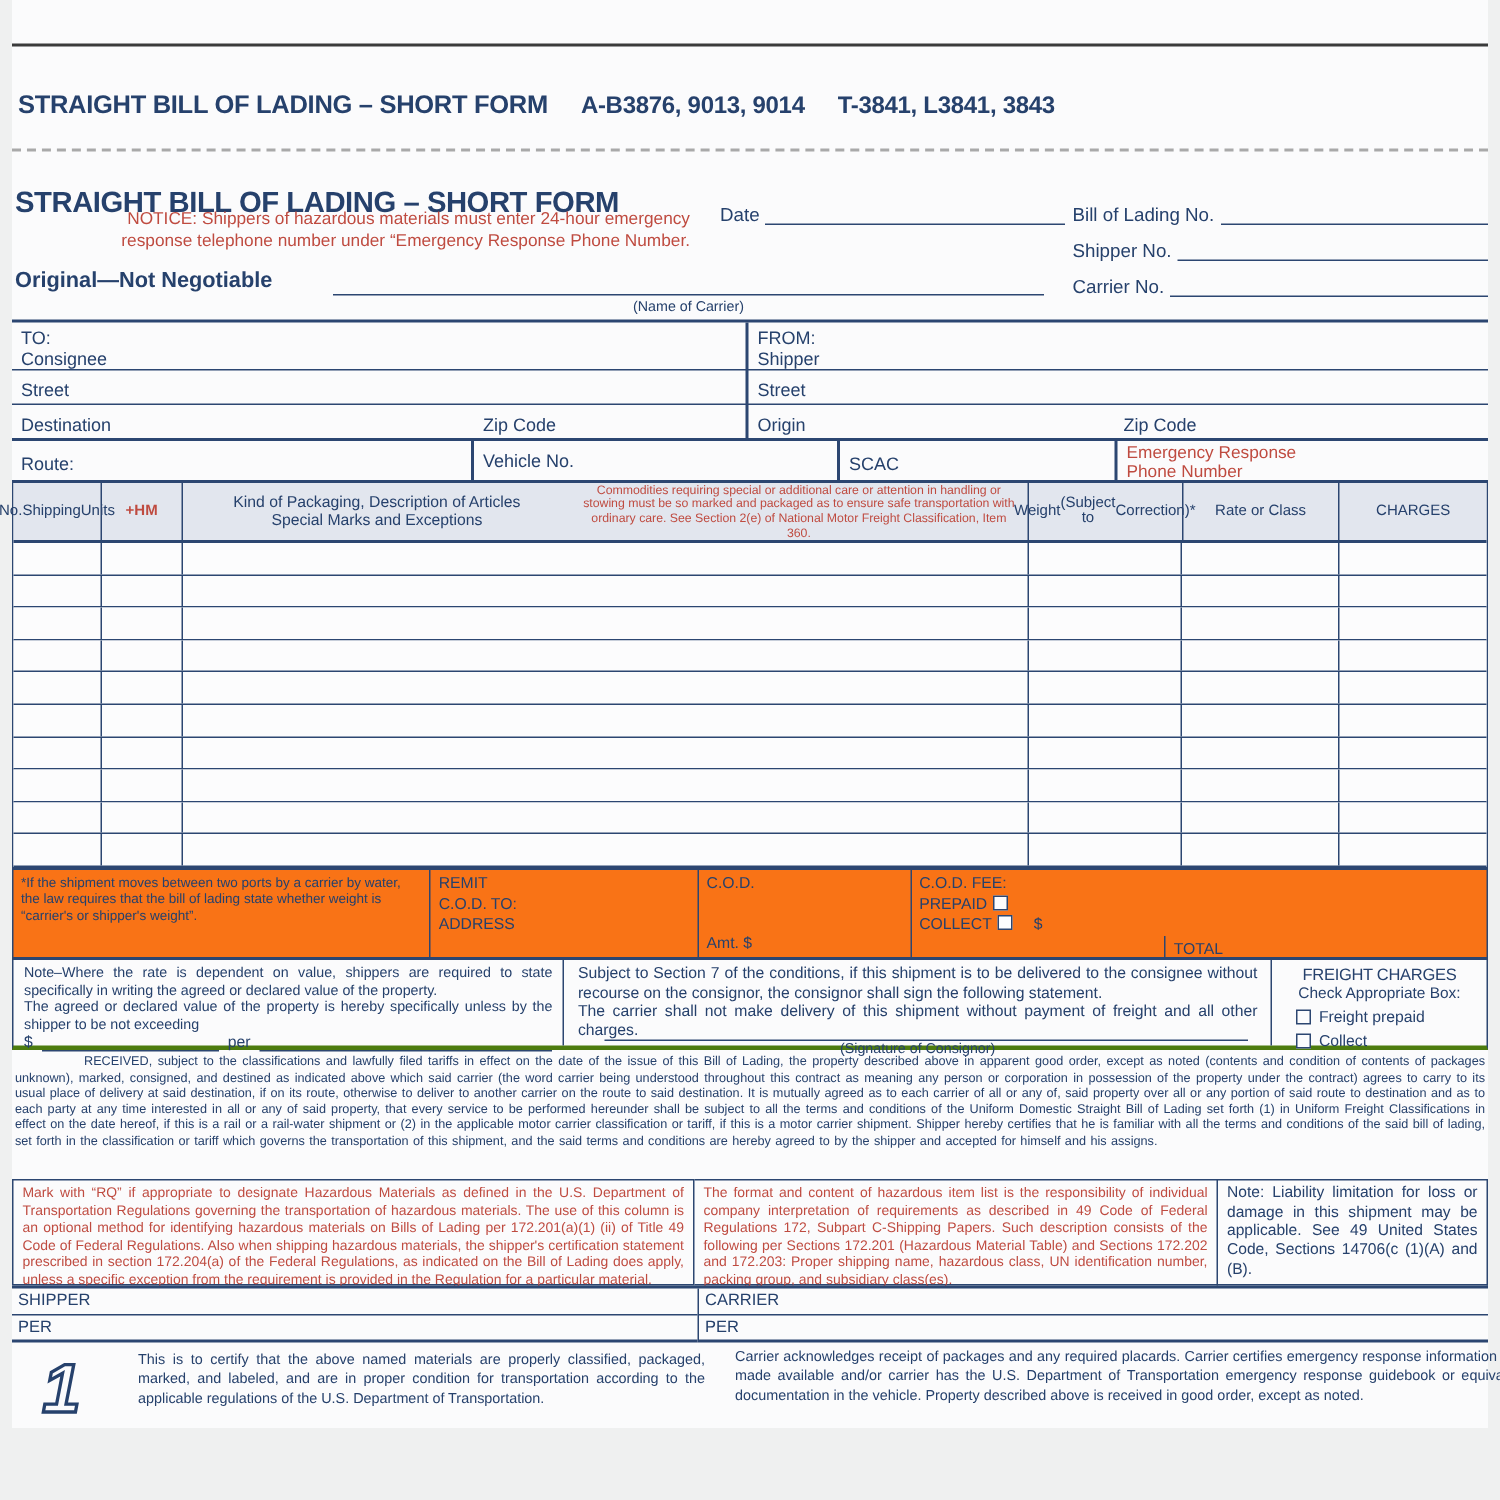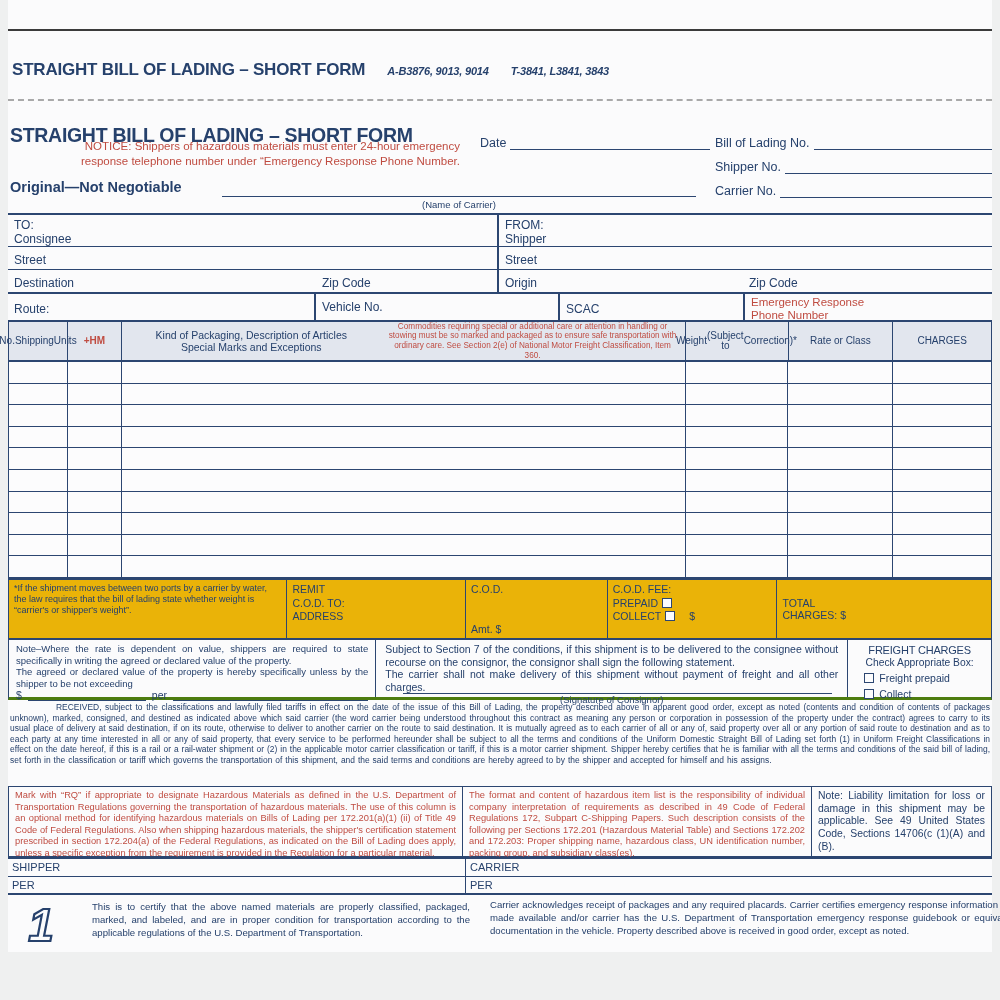--- a/index.html
+++ b/index.html
@@ -7,21 +7,21 @@
   body { font-family:"Liberation Sans", sans-serif; color:#26416c; }
   #page { position:relative; width:1000px; height:1000px; background:#eff0f0; overflow:hidden; }
   #paper { position:absolute; left:8px; top:0; width:984px; height:952px; background:#fbfbfc; }
   .abs { position:absolute; }
   .red { color:#bf4b40; }
 
   
   .top-rule { top:29px; left:0; width:984px; height:2px; background:#3b3b3b; }
   .masthead { top:60px; left:4px; display:flex; align-items:baseline; gap:22px; }
   .masthead .mtitle { font-size:17px; font-weight:bold; letter-spacing:-0.2px; }
-  .masthead .mnums { font-size:11px; font-weight:600; letter-spacing:-0.2px;font-style:italic; }
+  .masthead .mnums { font-size:16px; font-weight:600; letter-spacing:-0.2px; }
   .perforation { top:99px; left:0; width:984px; border-top:2px dashed #a9a9a9; }
 
   
   .form-title { top:124px; left:2px; font-size:19.5px; font-weight:bold; letter-spacing:-0.3px; }
   .notice { top:139px; left:2px; font-size:11.5px; line-height:14.5px; width:450px;text-align:right; }
   .orig { top:179px; left:2px; font-size:14.5px; font-weight:bold; }
   .carrier-line { top:181px; left:214px; width:474px; height:16px; border-bottom:1.5px solid #2c4671; }
   .carrier-cap { top:199px; left:214px; width:474px; text-align:center; font-size:9.5px; }
   .fieldrow { display:flex; align-items:flex-end; }
   .fieldrow .lbl { font-size:12.5px; padding-right:4px; white-space:nowrap; }
@@ -50,28 +50,28 @@
   .c-units { width:58px; } .c-hm { width:54px; } .c-desc { width:565px; } .c-weight { width:103px; } .c-rate { width:105px; } .c-charges { width:99px; }
   .hm-h { font-size:14.5px; font-weight:bold; }
   .rate-h, .chg-h { font-size:11px; }
   .desc-h { flex-direction:row !important; }
   .desc-h .d-navy { width:46%; font-size:10.5px; line-height:12px; display:flex; flex-direction:column; justify-content:center; align-items:center; }
   .desc-h .d-red { width:54%; font-size:8.2px; line-height:9.6px; padding:0 5px; text-align:center; }
   .trow { display:flex; height:21.6px; border-bottom:1.5px solid #2c4671; background:#fcfcfd; }
   .trow .tcell { height:100%; }
 
   
-  .codstrip { top:578px; left:0; width:984px; height:62px; display:flex; background:#eab308; border:1.5px solid #2c4671; border-top-width:2px; border-bottom:2.5px solid #2c4671; }
+  .codstrip { top:578px; left:0; width:984px; height:62px; display:flex; background:#f97316; border:1.5px solid #2c4671; border-top-width:2px; border-bottom:2.5px solid #2c4671; }
   .codstrip > div { padding:3px 5px; }
   .codstrip > div + div { border-left:1.5px solid #2c4671; }
   .cod-a { width:278px; font-size:9px; line-height:11.2px; }
   .cod-b { width:179px; font-size:10.5px; line-height:13.5px; }
   .cod-c { width:142px; display:flex; flex-direction:column; justify-content:space-between; font-size:10.5px; }
   .cod-d { width:170px; font-size:10.5px; line-height:13.5px; }
-  .cod-e { width:215px; display:flex; flex-direction:column; justify-content:center; font-size:10.5px; }
+  .cod-e { width:215px; display:flex; flex-direction:column; justify-content:flex-start; font-size:10.5px;margin-top:44px; }
   .ckbox { display:inline-block; width:10px; height:10px; border:1.5px solid #2c4671; vertical-align:-1px; margin-left:4px; background:#fcfcfd; }
 
   
   .valstrip { top:640px; left:0; width:984px; height:60px; display:flex; border:1.5px solid #2c4671; border-top:none; border-bottom:3px solid #4d7c0f; background:#fbfbfc; }
   .valstrip > div + div { border-left:1.5px solid #2c4671; }
   .val-a { width:367px; padding:3px 7px; font-size:9.5px; line-height:11.5px; display:flex; flex-direction:column; }
   .val-a p { text-align:justify; }
   .val-a .gap { height:3px; }
   .moneyrow { display:flex; align-items:flex-end; margin-top:auto; padding-bottom:2px; font-size:10.5px; }
   .moneyrow .shortline { border-bottom:1.5px solid #2c4671; height:12px; }

